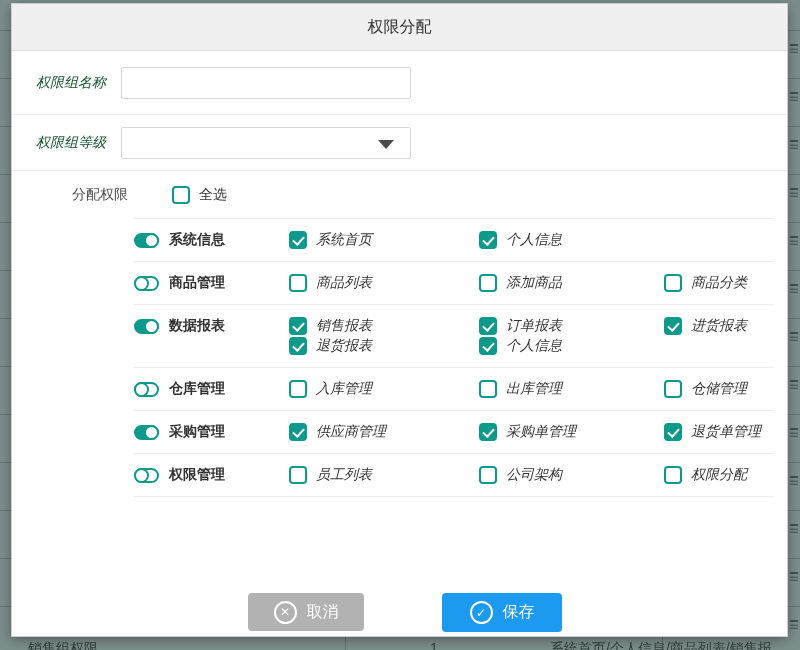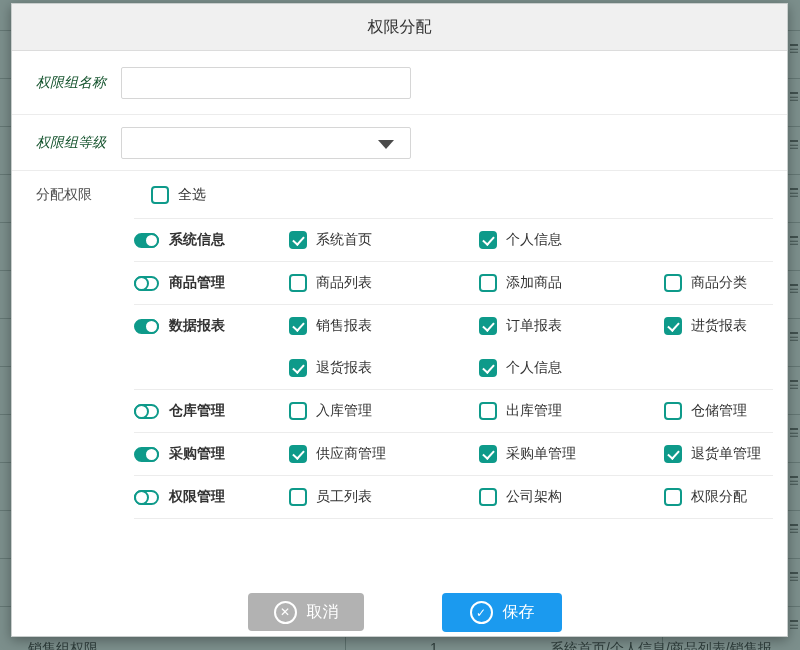--- a/index.html
+++ b/index.html
@@ -37,42 +37,42 @@
     width:290px;height:32px;border:1px solid #d6d6d6;border-radius:2px;background:#fff;
     box-sizing:border-box;font:inherit;padding:0 8px;outline:none;
   }
   .select-box{position:relative;width:290px;height:32px;border:1px solid #d6d6d6;border-radius:2px;background:#fff;box-sizing:border-box;cursor:pointer;}
   .select-caret{position:absolute;right:16px;top:12px;width:0;height:0;
     border-left:8px solid transparent;border-right:8px solid transparent;border-top:9px solid #4a4a4a;}
   .select-value{line-height:30px;padding:0 8px;color:#333;}
 
   .assign-section{padding-left:24px;}
   .assign-header{display:flex;align-items:center;height:47px;}
-  .assign-label{width:100px;color:#4a4a4a;}
+  .assign-label{width:100px;color:#4a4a4a;margin-left:36px;}
 
   .cb{width:18px;height:18px;border:2px solid var(--teal,#0e9a8a);border-radius:4px;
     box-sizing:border-box;background:#fff;position:relative;flex:none;cursor:pointer;}
   .cb.checked{background:var(--teal,#0e9a8a);border-color:var(--teal,#0e9a8a);}
   .cb.checked::after{content:"";position:absolute;left:4px;top:1px;width:5px;height:9px;
     border-right:2px solid #fff;border-bottom:2px solid #fff;transform:rotate(42deg);}
 
   .toggle{width:25px;height:15px;border-radius:8px;border:2px solid var(--teal,#0e9a8a);
     box-sizing:border-box;position:relative;flex:none;background:#fff;cursor:pointer;}
   .toggle.on{background:var(--teal,#0e9a8a);}
   .toggle .knob{position:absolute;top:-2px;width:15px;height:15px;border-radius:50%;
     background:#fff;border:2px solid var(--teal,#0e9a8a);box-sizing:border-box;}
   .toggle.on .knob{right:-2px;}
   .toggle.off .knob{left:-2px;}
 
   .perm-table{margin-left:98px;margin-right:14px;border-top:1px solid #ececec;}
   .perm-row{display:flex;align-items:flex-start;padding:11px 0;border-bottom:1px solid #ececec;}
   .group-cell{width:155px;display:flex;align-items:center;gap:10px;height:20px;flex:none;font-weight:bold;}
-  .items-grid{flex:1;display:grid;grid-template-columns:190px 185px 1fr;row-gap:22px;}
+  .items-grid{flex:1;display:grid;grid-template-columns:190px 185px 1fr;font-style:italic;}
   .item{display:flex;align-items:center;gap:9px;height:20px;cursor:pointer;}
-  .select-all-item{display:flex;align-items:center;gap:9px;cursor:pointer;margin-left:15px;}
+  .select-all-item{display:flex;align-items:center;gap:9px;cursor:pointer;}
 
   .btn{position:absolute;display:flex;align-items:center;justify-content:center;gap:10px;
     color:#fff;font-size:16px;border:none;border-radius:4px;cursor:pointer;font-family:inherit;}
   .btn-cancel{left:236px;top:589px;width:116px;height:38px;background:var(--cancel-gray,#b2b2b2);}
   .btn-save{left:430px;top:589px;width:120px;height:39px;background:var(--save-blue,#1b9aef);}
   .btn-icon{width:19px;height:19px;border:2px solid #fff;border-radius:50%;
     display:flex;align-items:center;justify-content:center;font-size:12px;line-height:1;flex:none;}
 </style>
 </head>
 <body>

